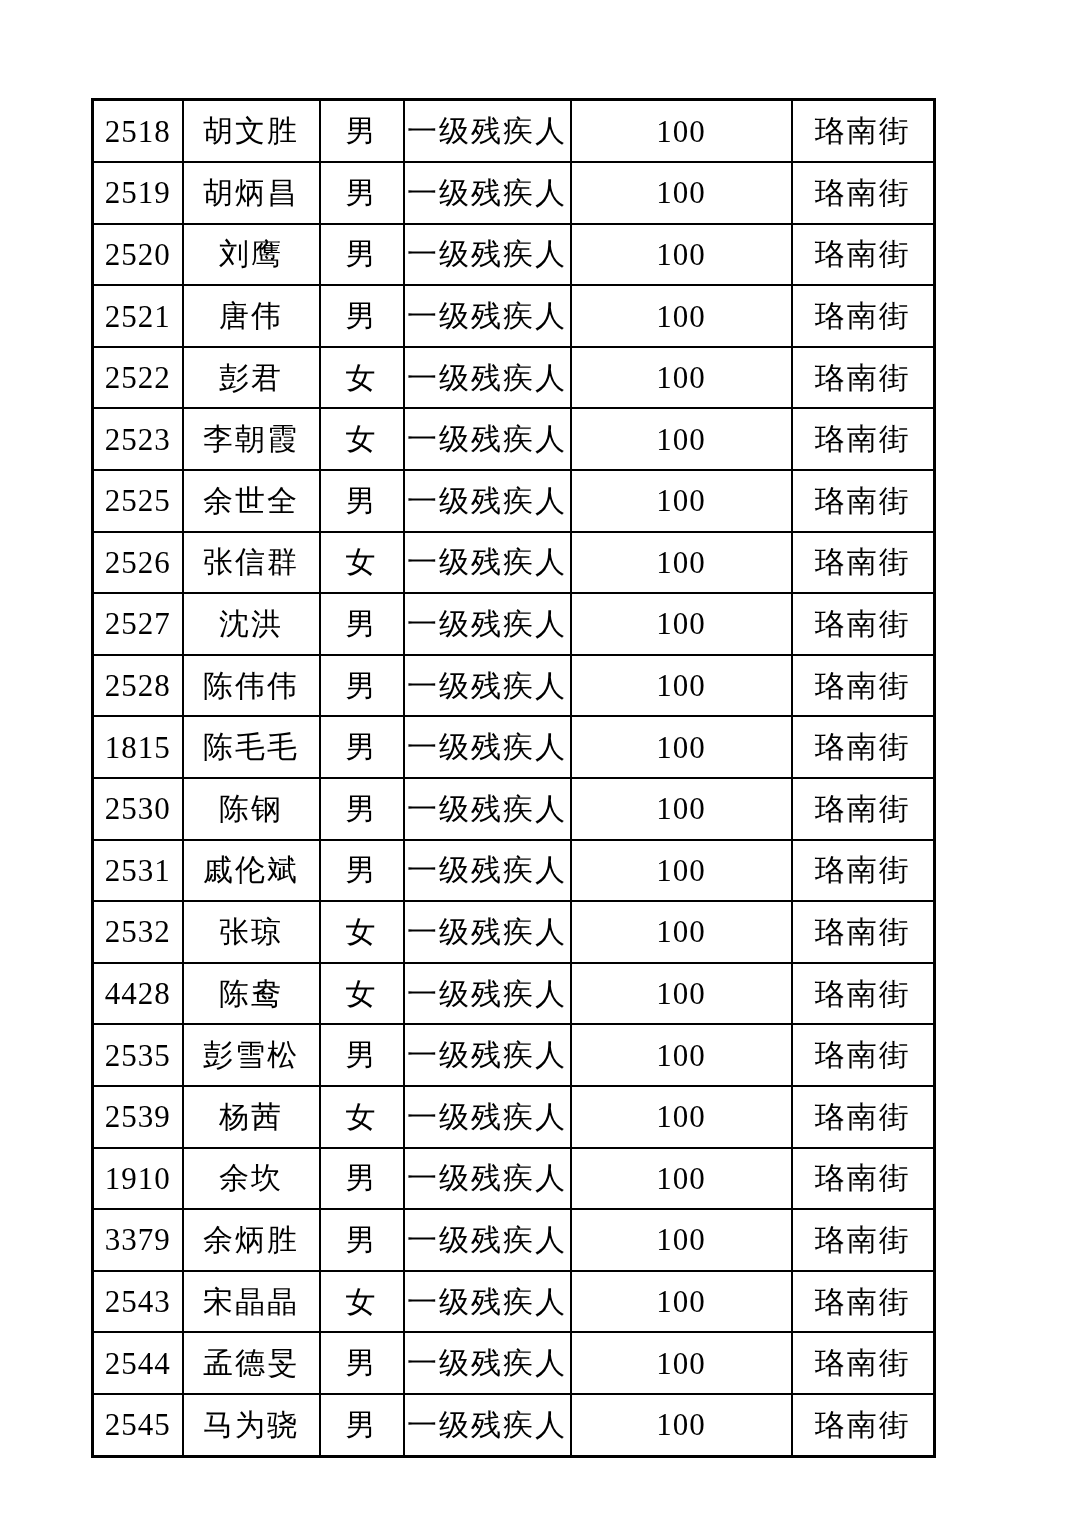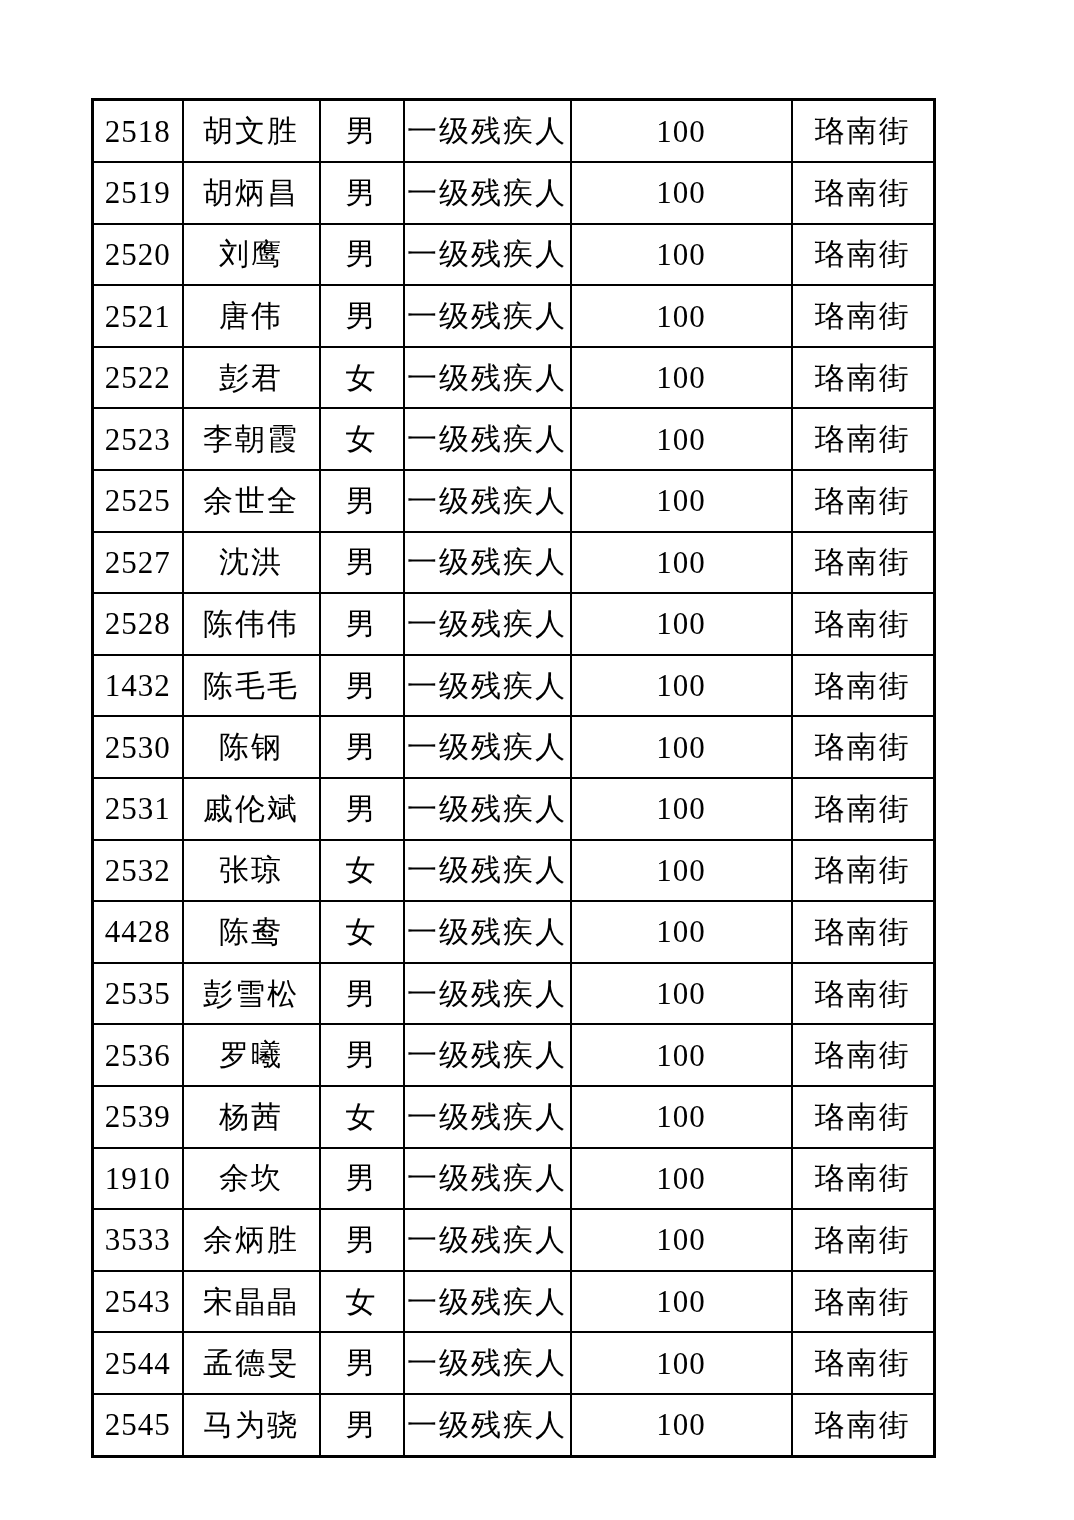--- a/index.html
+++ b/index.html
@@ -111,37 +111,45 @@
         </tr>
         <tr>
           <td class="num">2525</td>
           <td>余世全</td>
           <td>男</td>
           <td>一级残疾人</td>
           <td class="num">100</td>
           <td>珞南街</td>
         </tr>
         <tr>
+          <td class="num">2526</td>
+          <td>张信群</td>
+          <td>女</td>
+          <td>一级残疾人</td>
+          <td class="num">100</td>
+          <td>珞南街</td>
+        </tr>
+        <tr>
           <td class="num">2527</td>
           <td>沈洪</td>
           <td>男</td>
           <td>一级残疾人</td>
           <td class="num">100</td>
           <td>珞南街</td>
         </tr>
         <tr>
           <td class="num">2528</td>
           <td>陈伟伟</td>
           <td>男</td>
           <td>一级残疾人</td>
           <td class="num">100</td>
           <td>珞南街</td>
         </tr>
         <tr>
-          <td class="num">1432</td>
+          <td class="num">1815</td>
           <td>陈毛毛</td>
           <td>男</td>
           <td>一级残疾人</td>
           <td class="num">100</td>
           <td>珞南街</td>
         </tr>
         <tr>
           <td class="num">2530</td>
           <td>陈钢</td>
           <td>男</td>
@@ -175,45 +183,37 @@
         </tr>
         <tr>
           <td class="num">2535</td>
           <td>彭雪松</td>
           <td>男</td>
           <td>一级残疾人</td>
           <td class="num">100</td>
           <td>珞南街</td>
         </tr>
         <tr>
-          <td class="num">2536</td>
-          <td>罗曦</td>
-          <td>男</td>
-          <td>一级残疾人</td>
-          <td class="num">100</td>
-          <td>珞南街</td>
-        </tr>
-        <tr>
           <td class="num">2539</td>
           <td>杨茜</td>
           <td>女</td>
           <td>一级残疾人</td>
           <td class="num">100</td>
           <td>珞南街</td>
         </tr>
         <tr>
           <td class="num">1910</td>
           <td>余坎</td>
           <td>男</td>
           <td>一级残疾人</td>
           <td class="num">100</td>
           <td>珞南街</td>
         </tr>
         <tr>
-          <td class="num">3533</td>
+          <td class="num">3379</td>
           <td>余炳胜</td>
           <td>男</td>
           <td>一级残疾人</td>
           <td class="num">100</td>
           <td>珞南街</td>
         </tr>
         <tr>
           <td class="num">2543</td>
           <td>宋晶晶</td>
           <td>女</td>

